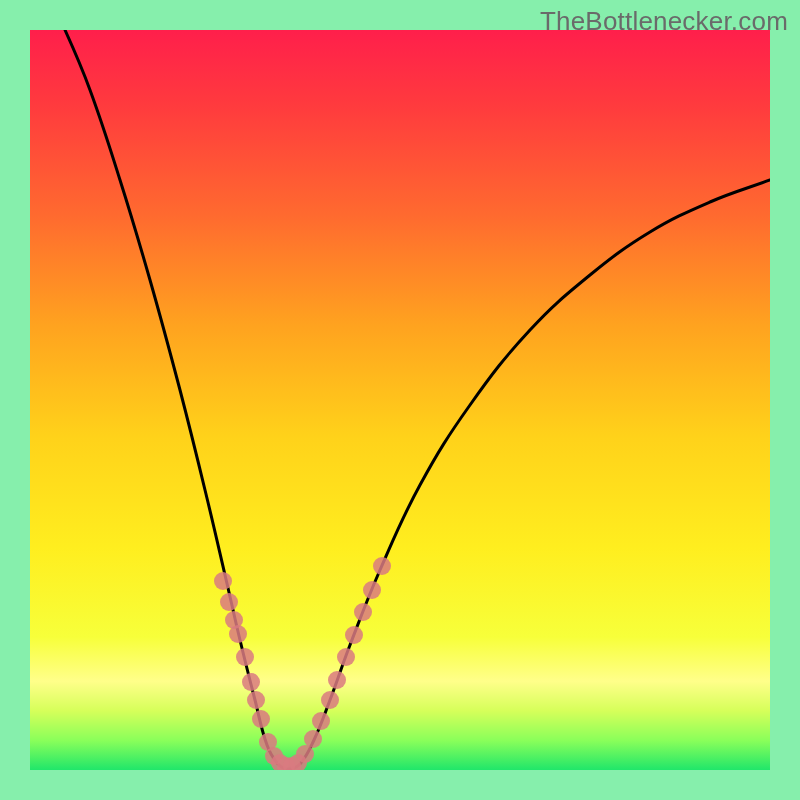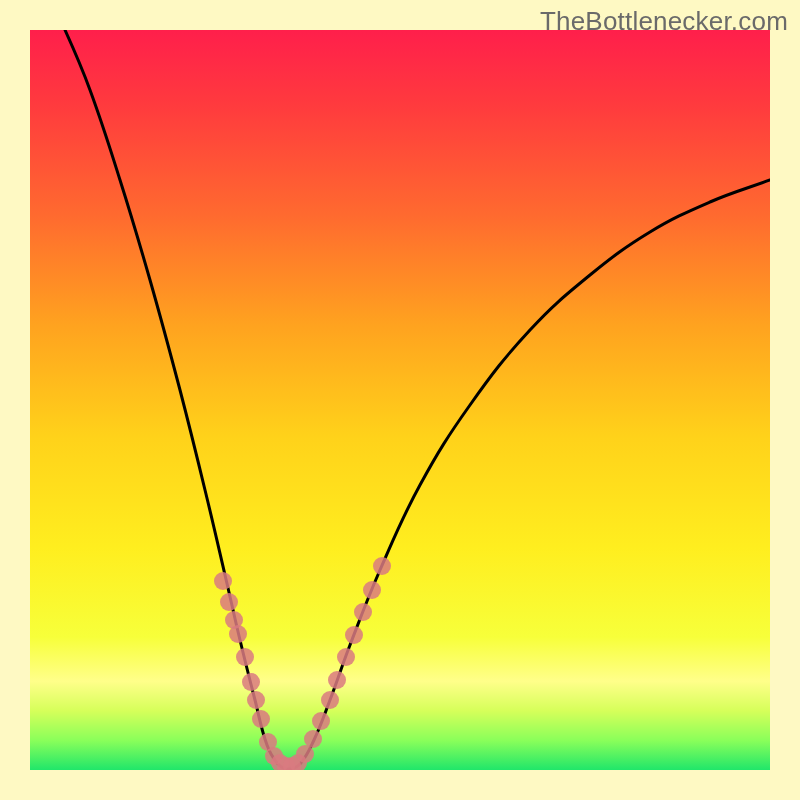--- a/index.html
+++ b/index.html
@@ -10,21 +10,21 @@
     background: #000;
     overflow: hidden;
     font-family: Arial, Helvetica, sans-serif;
   }
   .frame {
     position: absolute;
     left: 0;
     top: 0;
     width: 800px;
     height: 800px;
-    background: #fef9c3;
+    background: #86efac;
   }
   .plot {
     position: absolute;
     left: 30px;
     top: 30px;
     width: 740px;
     height: 740px;
     overflow: hidden;
   }
   .gradient {

